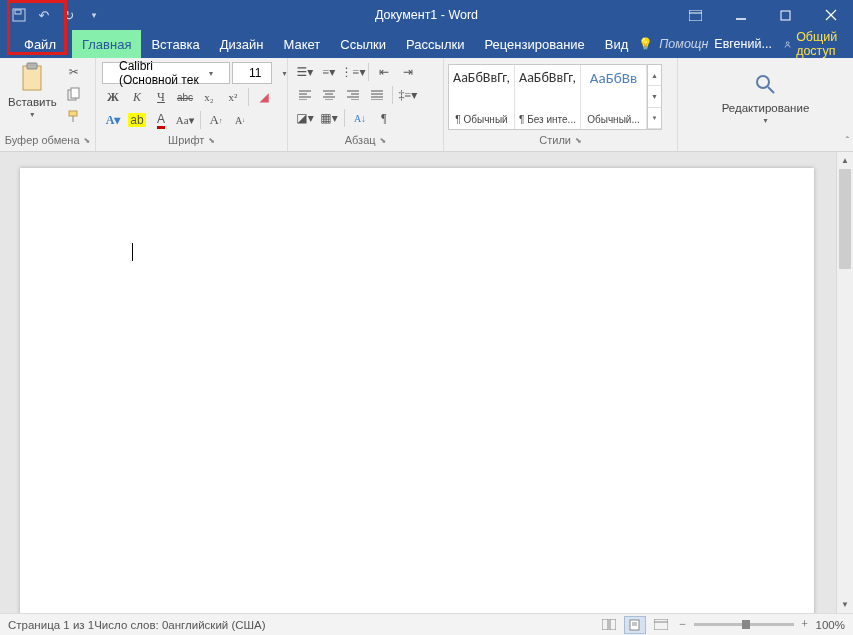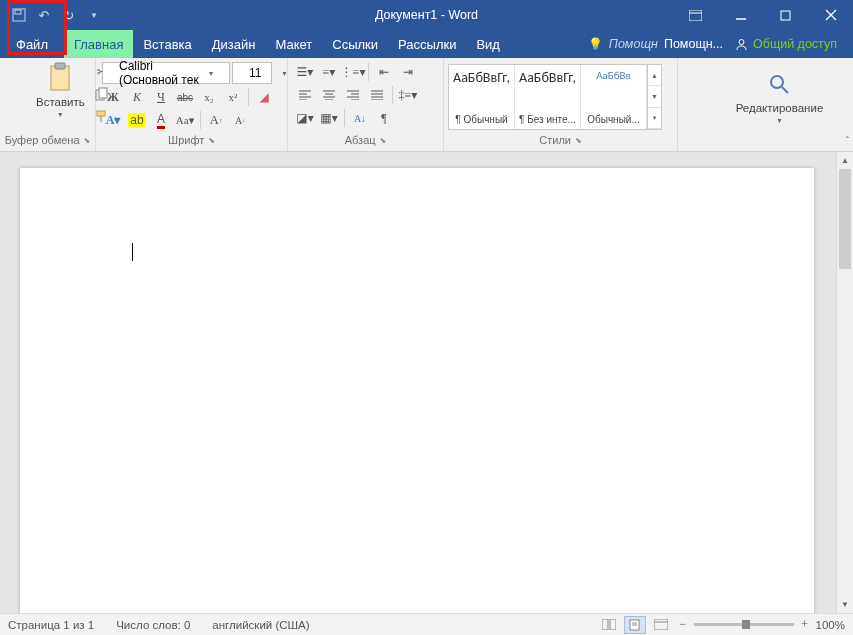--- a/index.html
+++ b/index.html
@@ -5,71 +5,71 @@
 * { margin: 0; padding: 0; box-sizing: border-box; font-family: "Segoe UI", Tahoma, sans-serif; }
 body { width: 853px; height: 635px; background: #fff; overflow: hidden; font-size: 12px; }
 
 .titlebar { height: 30px; background: #2b579a; color: #fff; display: flex; align-items: center; position: relative; }
 .qat { display: flex; align-items: center; gap: 3px; padding-left: 8px; }
 .qat-btn { width: 22px; height: 22px; display: inline-flex; align-items: center; justify-content: center; color: #c9d4e8; cursor: pointer; font-size: 13px; }
 .doc-title { position: absolute; left: 50%; transform: translateX(-50%); font-size: 12.5px; color: #fff; }
 .win-controls { position: absolute; right: 0; display: flex; }
 .win-btn { width: 45px; height: 30px; display: inline-flex; align-items: center; justify-content: center; color: #fff; font-size: 14px; cursor: pointer; }
 
-.tabstrip { height: 28px; background: #2b579a; display: flex; align-items: center; padding-left: 0; }
+.tabstrip { height: 28px; background: #2b579a; display: flex; align-items: center; padding-left: 8px; }
 .file-tab { height: 28px; padding: 0 16px; color: #fff; display: inline-flex; align-items: center; cursor: pointer; font-size: 13px; }
 .file-highlight { position: absolute; top: 0; left: 7px; width: 60px; height: 55px; border: 3px solid #e11c1c; pointer-events: none; z-index: 50; }
 .tab { height: 28px; padding: 0 10px; color: #fff; display: inline-flex; align-items: center; cursor: pointer; font-size: 13px; }
 .tab.active { background: #86efac; color: #2b579a; }
 .tab-right { margin-left: auto; display: flex; align-items: center; gap: 6px; padding-right: 10px; }
 .help-lbl { color: #c9d4e8; font-size: 12.5px; font-style: italic; }
 .user-lbl { color: #fff; font-size: 12.5px; }
-.share-btn { display: inline-flex; align-items: center; gap: 5px; color: #84cc16; font-size: 12.5px; cursor: pointer; padding: 3px 6px; }
+.share-btn { display: inline-flex; align-items: center; gap: 5px; color: #fde047; font-size: 12.5px; cursor: pointer; padding: 3px 6px; }
 
 .ribbon { height: 94px; background: #f1f1f1; border-bottom: 1px solid #d4d4d4; display: flex; position: relative; }
 .rgroup { border-right: 1px solid #dcdcdc; display: flex; flex-direction: column; justify-content: space-between; padding: 2px 4px 3px 4px; }
 .glabel { font-size: 11px; color: #6d6d6d; text-align: center; height: 16px; display: flex; align-items: center; justify-content: center; gap: 4px; }
 .gcontent { flex: 1; display: flex; align-items: flex-start; }
 .dlg-launch { font-size: 8px; color: #888; }
 
-.btn-big { display: flex; flex-direction: column; align-items: center; gap: 2px; padding: 2px 4px; cursor: pointer; margin-left: 28px; }
+.btn-big { display: flex; flex-direction: column; align-items: center; gap: 2px; padding: 2px 4px; cursor: pointer; }
 .btn-big .icon { width: 32px; height: 32px; display: flex; align-items: center; justify-content: center; }
 .btn-big .lbl { font-size: 11.5px; color: #444; }
 
 .col { display: flex; flex-direction: column; gap: 2px; padding: 2px; }
 .row { display: flex; gap: 2px; align-items: center; }
 .mini-btn { width: 22px; height: 20px; display: inline-flex; align-items: center; justify-content: center; cursor: pointer; color: #555; font-size: 12px; font-family: "Times New Roman", serif; }
 .sep { width: 1px; height: 18px; background: #d0d0d0; margin: 0 2px; }
 
 .font-combo { height: 22px; border: 1px solid #c0c0c0; background: #fff; padding: 1px 16px; font-size: 12px; display: inline-flex; align-items: center; justify-content: space-between; cursor: pointer; }
 .font-name { width: 128px; }
 .font-size { width: 40px; gap: 17px; }
 .caret { font-size: 8px; color: #666; margin-left: 4px; }
 
 .styles-gallery { display: flex; border: 1px solid #c9c9c9; background: #fff; height: 66px; }
 .style-item { width: 66px; border-right: 1px solid #e2e2e2; display: flex; flex-direction: column; align-items: center; justify-content: space-between; padding: 4px 2px; cursor: pointer; overflow: hidden; }
 .style-prev { font-family: "Calibri","Segoe UI",sans-serif; font-size: 14px; color: #333; white-space: nowrap; }
-.style-prev.blue { color: #4f81bd; font-size: 11px; }
+.style-prev.blue { color: #4f81bd; font-size: 15px; }
 .style-name { font-size: 10px; color: #444; white-space: nowrap; overflow: hidden; text-overflow: ellipsis; width: 100%; text-align: center; }
 .gallery-nav { width: 14px; display: flex; flex-direction: column; border-left: 1px solid #c9c9c9; }
 .gnav-btn { flex: 1; display: flex; align-items: center; justify-content: center; font-size: 7px; color: #666; border-bottom: 1px solid #e0e0e0; cursor: pointer; }
 
 .collapse-btn { position: absolute; right: 2px; bottom: 2px; font-size: 10px; color: #666; cursor: pointer; padding: 2px; }
 
 .docarea { position: absolute; top: 152px; left: 0; right: 0; bottom: 22px; background: #e6e6e6; display: flex; }
 .page-scroll { flex: 1; overflow: hidden; padding: 16px 0 0 20px; }
 .page { width: 794px; height: 452px; background: #fff; box-shadow: 0 0 4px rgba(0,0,0,.25); position: relative; }
 .cursor { position: absolute; left: 112px; top: 75px; width: 1px; height: 18px; background: #000; animation: blink 1s step-end infinite; }
 @keyframes blink { 50% { opacity: 0; } }
 .vscroll { width: 17px; background: #f0f0f0; border-left: 1px solid #dadada; display: flex; flex-direction: column; }
 .sc-btn { height: 17px; display: flex; align-items: center; justify-content: center; font-size: 8px; color: #666; cursor: pointer; }
 .sc-track { flex: 1; background: #f0f0f0; position: relative; }
 .sc-thumb { position: absolute; left: 2px; right: 2px; top: 0; height: 100px; background: #cdcdcd; border-radius: 1px; cursor: pointer; }
 
-.statusbar { position: absolute; bottom: 0; left: 0; right: 0; height: 22px; background: #f3f3f3; border-top: 1px solid #dcdcdc; display: flex; align-items: center; font-size: 11.5px; color: #555; padding: 8px 8px; gap: 22px; }
+.statusbar { position: absolute; bottom: 0; left: 0; right: 0; height: 22px; background: #f3f3f3; border-top: 1px solid #dcdcdc; display: flex; align-items: center; font-size: 11.5px; color: #555; padding: 8px 8px; gap: 0; }
 .sb-right { margin-left: auto; display: flex; align-items: center; gap: 4px; }
 .view-btn { width: 22px; height: 18px; display: inline-flex; align-items: center; justify-content: center; cursor: pointer; border: 1px solid transparent; font-size: 11px; color: #666; }
 .view-btn.active { background: #d7e2f1; border-color: #a9bdd9; }
 .zoom-slider { display: flex; align-items: center; gap: 4px; }
 .zoom-track { width: 100px; height: 3px; background: #c0c0c0; position: relative; cursor: pointer; }
 .zoom-tick { position: absolute; left: 50%; top: -3px; width: 1px; height: 9px; background: #888; }
 .zoom-thumb { position: absolute; left: 48px; top: -3px; width: 8px; height: 9px; background: #888; }
 
 svg { display: block; }
 </style>
@@ -118,25 +118,26 @@
 </div>
 
 <div class="tabstrip">
   <span class="file-tab">Файл</span>
   <span class="tab active">Главная</span>
   <span class="tab">Вставка</span>
   <span class="tab">Дизайн</span>
   <span class="tab">Макет</span>
   <span class="tab">Ссылки</span>
   <span class="tab">Рассылки</span>
+  <span class="tab">Рецензирование</span>
   <span class="tab">Вид</span>
   <div class="tab-right">
     <span style="color:#c9d4e8">💡</span>
     <span class="help-lbl">Помощн</span>
-    <span class="user-lbl">Помощн...</span>
+    <span class="user-lbl">Евгений...</span>
     <span class="share-btn">
       <svg width="13" height="13" viewBox="0 0 13 13">
           <circle cx="6.5" cy="4" r="2.5" fill="none" stroke="#fff"></circle>
           <path d="M2 12 Q2 8 6.5 8 Q11 8 11 12" fill="none" stroke="#fff"></path>
         </svg>
       <span>Общий доступ</span>
     </span>
   </div>
 </div>
 

